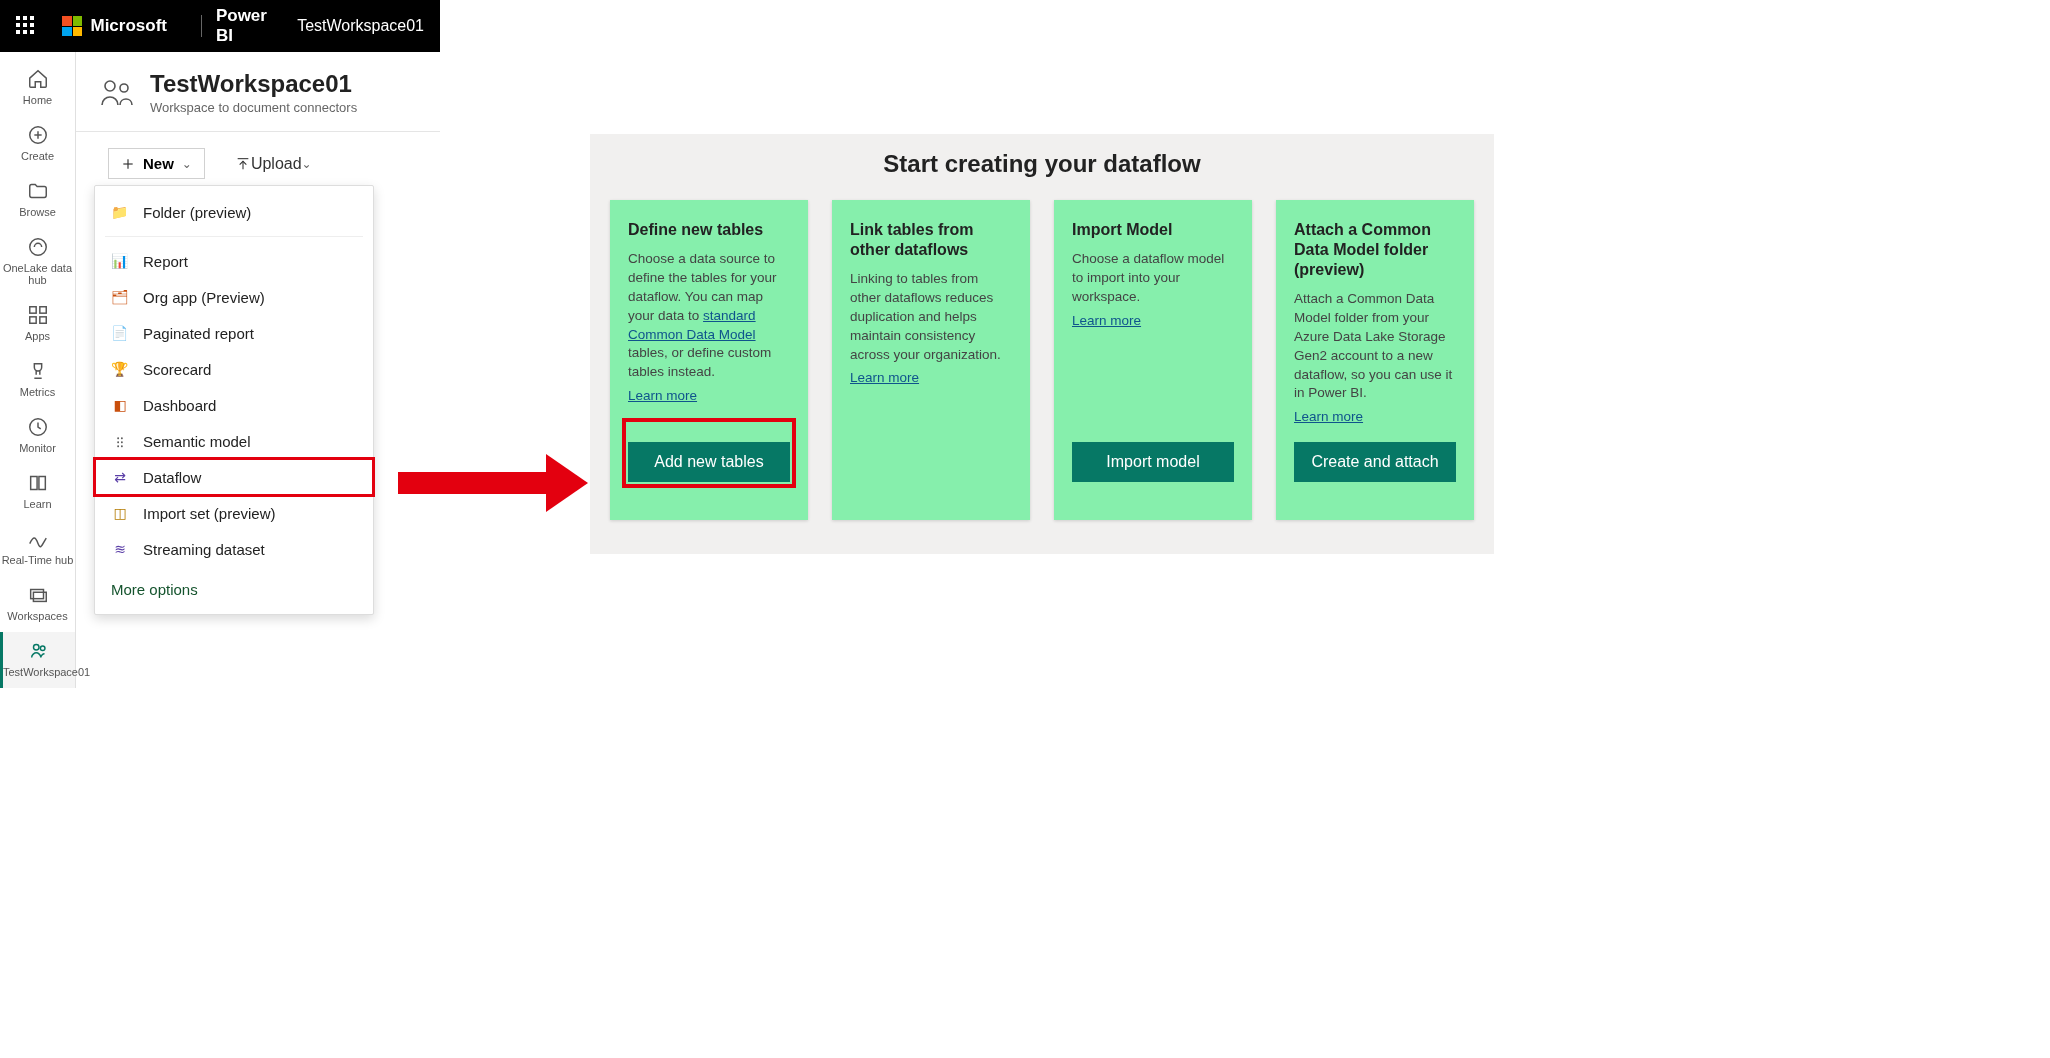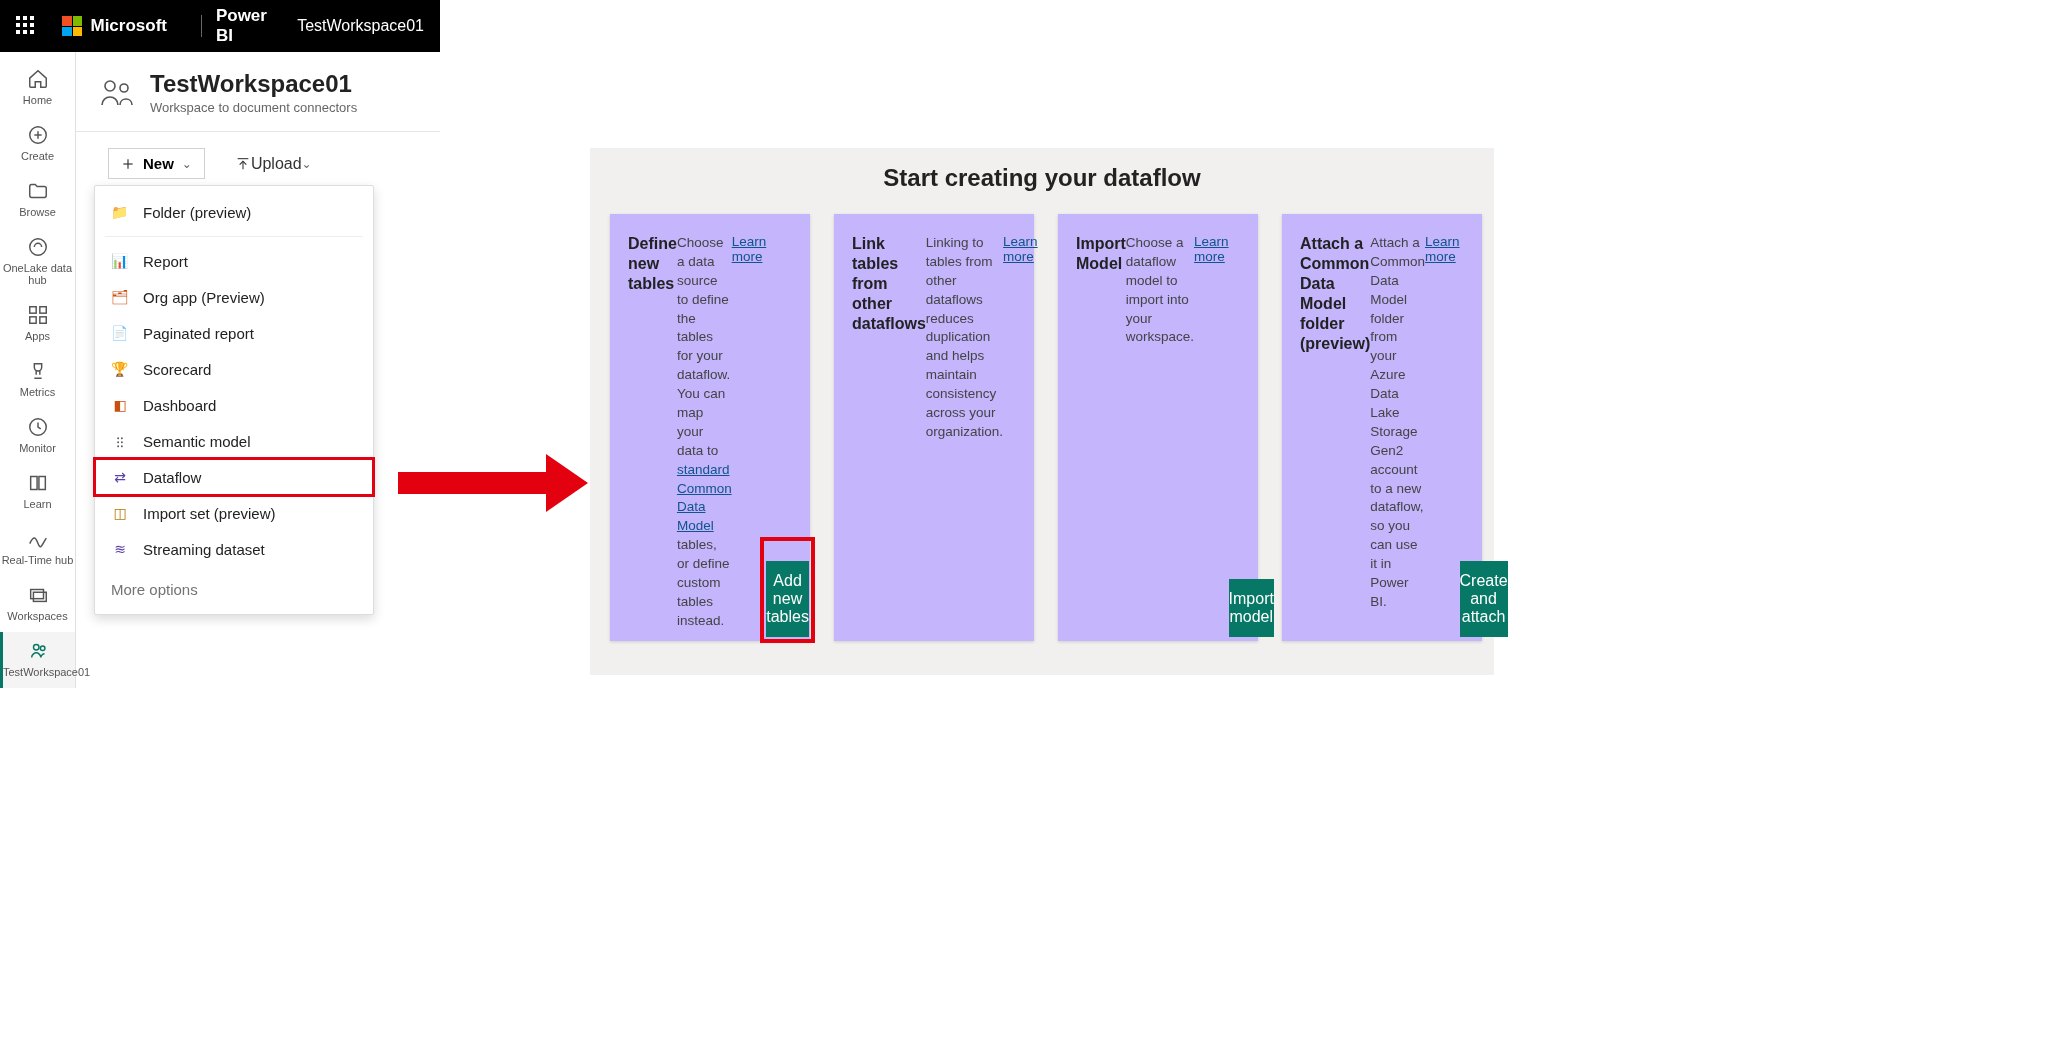--- a/index.html
+++ b/index.html
@@ -34,32 +34,32 @@
   .btn-new { border:1px solid #d1d1d1; background:#fff; padding: 6px 12px; font-size: 15px; display:flex; align-items:center; gap:8px; cursor:pointer;margin-left:10px; }
   .btn-upload { background:none; border:none; font-size: 16px; display:flex; align-items:center; cursor:pointer; color:#333; }
   .chev { font-size: 12px; color:#666; }
 
   
   .dropdown { position: relative; margin: 6px 0 0 18px; width: 280px; background:#fff; border:1px solid #ddd; border-radius: 2px; box-shadow: 0 4px 12px rgba(0,0,0,0.15); padding: 8px 0; }
   .dd-item { display:flex; align-items:center; gap:14px; padding: 9px 16px; font-size: 15px; color:#222; cursor:pointer; }
   .dd-sep { height:1px; background:#eee; margin: 6px 10px; }
   .dd-icon { width:18px; height:18px; display:flex; align-items:center; justify-content:center; font-size: 14px; }
   .dd-item.highlight { outline: 3px solid #e3000f; outline-offset: -1px; }
-  .dd-more { padding: 14px 16px 8px; font-size: 15px; color:#737373; cursor:pointer; }
+  .dd-more { padding: 14px 16px 8px; font-size: 15px; color:#14532d; cursor:pointer; }
 
   
   .arrow-box { position: absolute; left: 398px; top: 454px; width: 190px; height: 60px; pointer-events:none; }
   .arrow-body { position:absolute; left:0; top:18px; width: 150px; height: 22px; background:#e3000f; }
   .arrow-head { position:absolute; left:148px; top:0; width:0; height:0; border-top:29px solid transparent; border-bottom:29px solid transparent; border-left:42px solid #e3000f; }
 
   
-  .right-panel { position:absolute; left:590px; top:148px; width:904px; background:#f1f0ef; padding: 16px 20px 34px; }
+  .right-panel { position:absolute; left:590px; top:134px; width:904px; background:#f1f0ef; padding: 16px 20px 34px; }
   .rp-title { text-align:center; font-size: 24px; font-weight:600; color:#222; margin-bottom: 22px; }
   .cards { display:flex; gap: 24px; }
-  .card { background:#c4b5fd; width: 200px; padding: 20px 18px 4px; box-shadow: 0 1px 3px rgba(0,0,0,0.15); display:flex; }
+  .card { background:#86efac; width: 200px; padding: 20px 18px 38px; box-shadow: 0 1px 3px rgba(0,0,0,0.15); display:flex; flex-direction:column; }
   .card h3 { font-size: 16px; font-weight:700; margin-bottom: 10px; color:#222; line-height:1.25; }
   .card p { font-size: 13.5px; color:#444; line-height:1.4; margin-bottom: 6px; }
   .card a { font-size: 13.5px; color:#0f548c; text-decoration: underline; cursor:pointer; }
   .card .cta { margin-top: auto; padding-top: 18px; }
   .cta button { width:100%; background:#067865; color:#fff; border:none; padding: 11px 0; font-size: 16px; cursor:pointer; }
   .cta.highlight { outline: 4px solid #e3000f; outline-offset: 2px; }
 
   .below-nav { display:flex; flex:1; }
 </style>
 </head>

